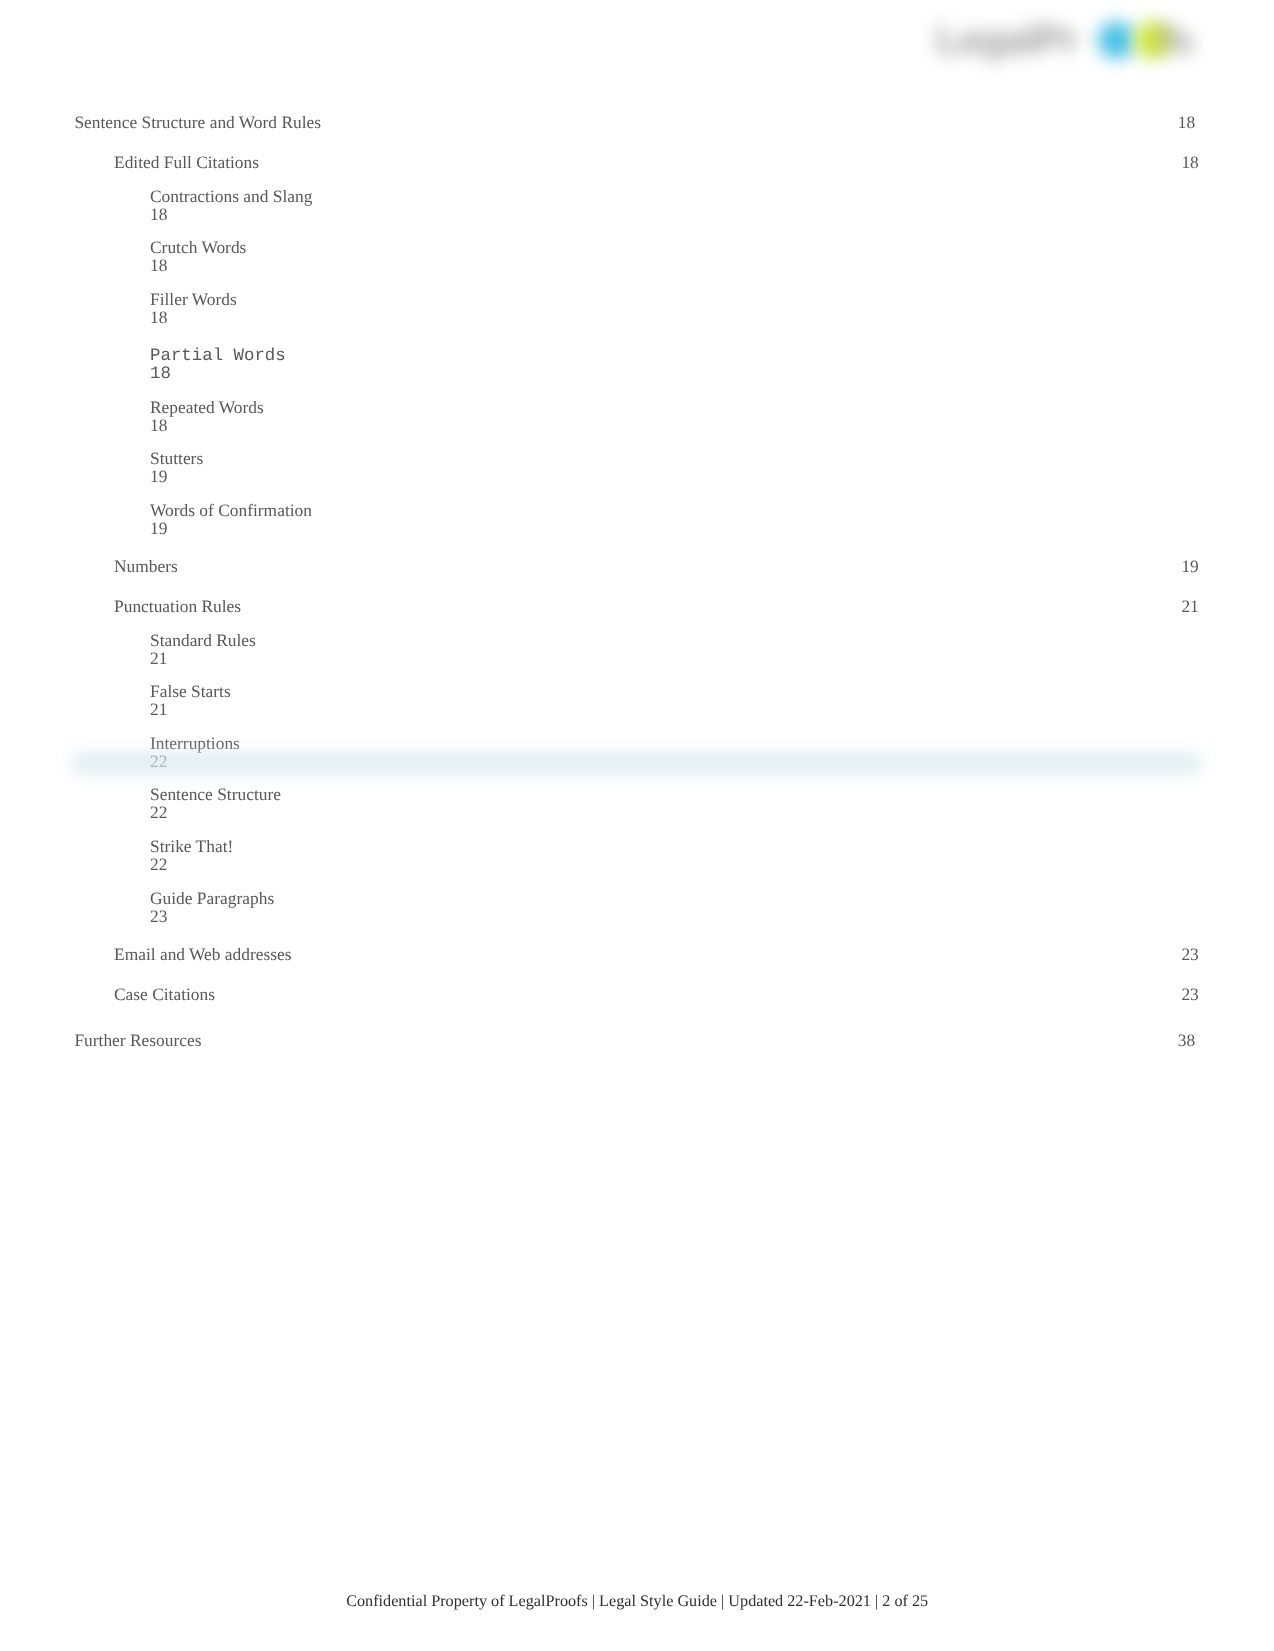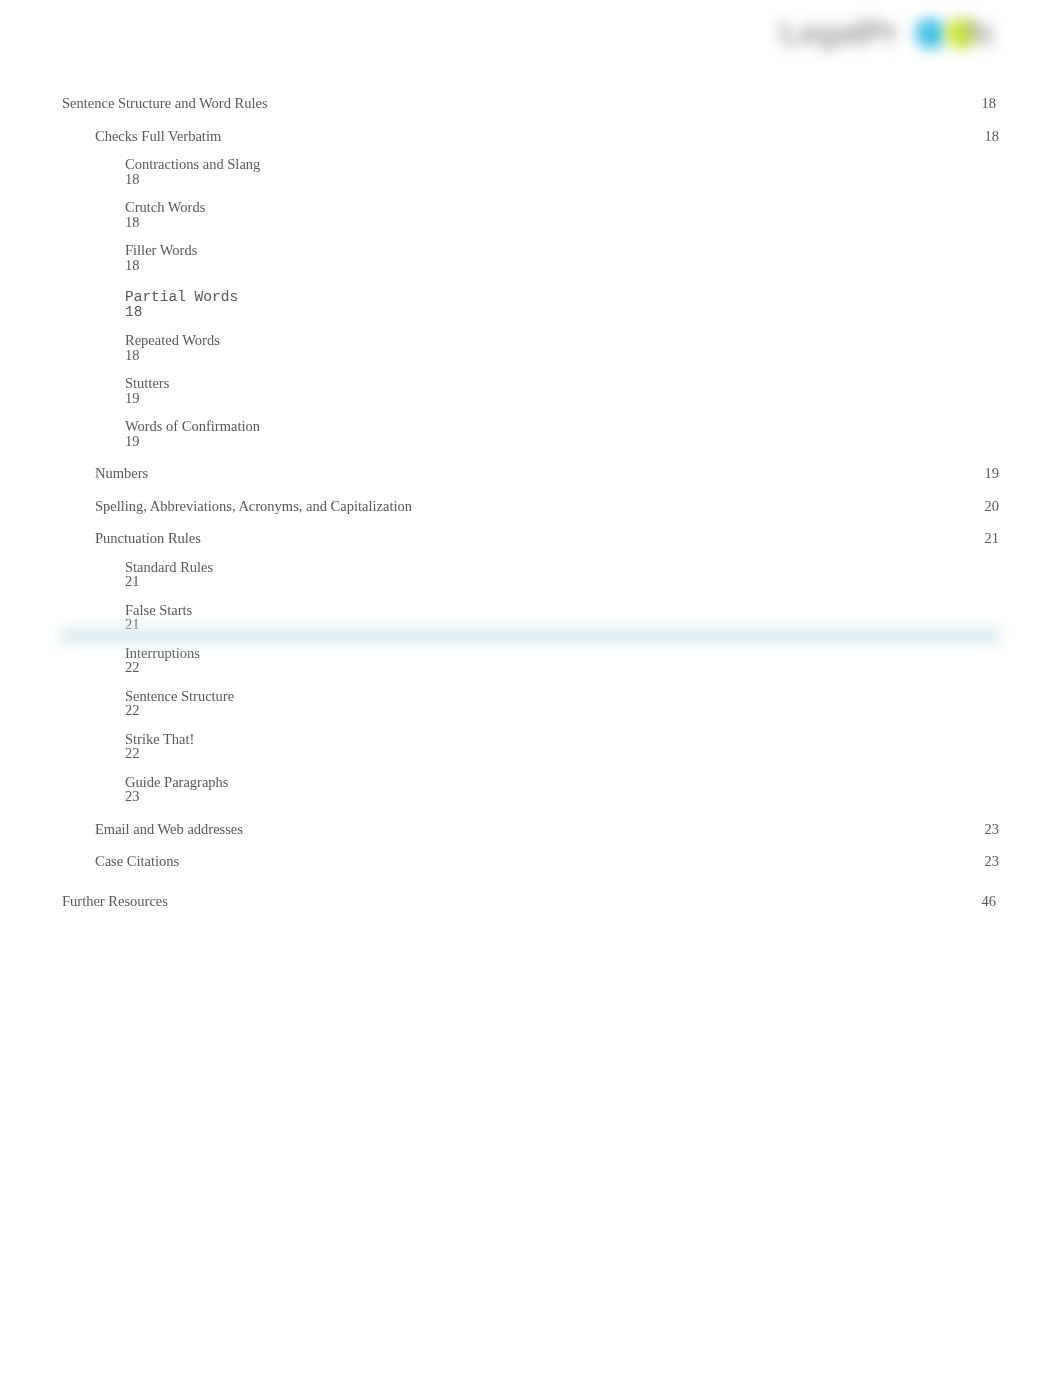--- a/index.html
+++ b/index.html
@@ -154,21 +154,21 @@
     <div class="logo-blur logo-tail">fs</div>
   </div>
 
   <div id="toc">
       <div class="toc-row lvl1">
         <span class="toc-label">Sentence Structure and Word Rules</span>
         <span class="toc-filler"></span>
         <span class="toc-page">18</span>
       </div>
       <div class="toc-row lvl2">
-        <span class="toc-label">Checks Full Verbatim</span>
+        <span class="toc-label">Edited Full Citations</span>
         <span class="toc-filler"></span>
         <span class="toc-page">18</span>
       </div>
       <div class="toc-row lvl3">
         <span class="toc-label">Contractions and Slang</span>
         <span class="toc-filler"></span>
         <span class="toc-page">18</span>
       </div>
       <div class="toc-row lvl3">
         <span class="toc-label">Crutch Words</span>
@@ -199,25 +199,20 @@
         <span class="toc-label">Words of Confirmation</span>
         <span class="toc-filler"></span>
         <span class="toc-page">19</span>
       </div>
       <div class="toc-row lvl2">
         <span class="toc-label">Numbers</span>
         <span class="toc-filler"></span>
         <span class="toc-page">19</span>
       </div>
       <div class="toc-row lvl2">
-        <span class="toc-label">Spelling, Abbreviations, Acronyms, and Capitalization</span>
-        <span class="toc-filler"></span>
-        <span class="toc-page">20</span>
-      </div>
-      <div class="toc-row lvl2">
         <span class="toc-label">Punctuation Rules</span>
         <span class="toc-filler"></span>
         <span class="toc-page">21</span>
       </div>
       <div class="toc-row lvl3">
         <span class="toc-label">Standard Rules</span>
         <span class="toc-filler"></span>
         <span class="toc-page">21</span>
       </div>
       <div class="toc-row lvl3">
@@ -251,20 +246,21 @@
         <span class="toc-page">23</span>
       </div>
       <div class="toc-row lvl2">
         <span class="toc-label">Case Citations</span>
         <span class="toc-filler"></span>
         <span class="toc-page">23</span>
       </div>
       <div class="toc-row lvl1 gap-lg">
         <span class="toc-label">Further Resources</span>
         <span class="toc-filler"></span>
-        <span class="toc-page">46</span>
+        <span class="toc-page">38</span>
       </div>
     </div>
 
   <div id="redaction-band"></div>
 
+  <div id="footer">Confidential Property of LegalProofs | Legal Style Guide | Updated 22-Feb-2021 | 2 of 25</div>
 
 </div>
 
 </body></html>

